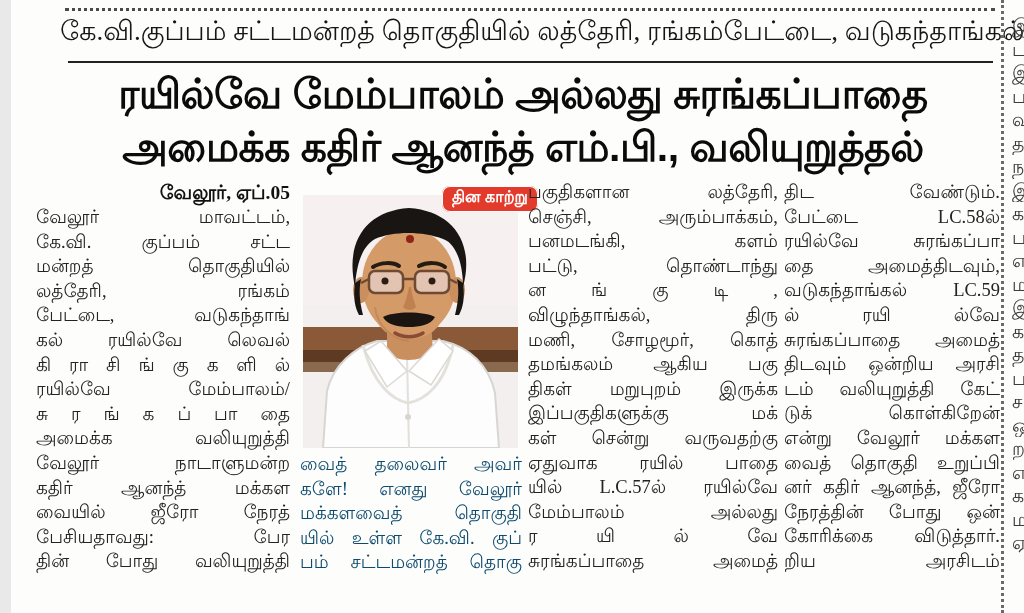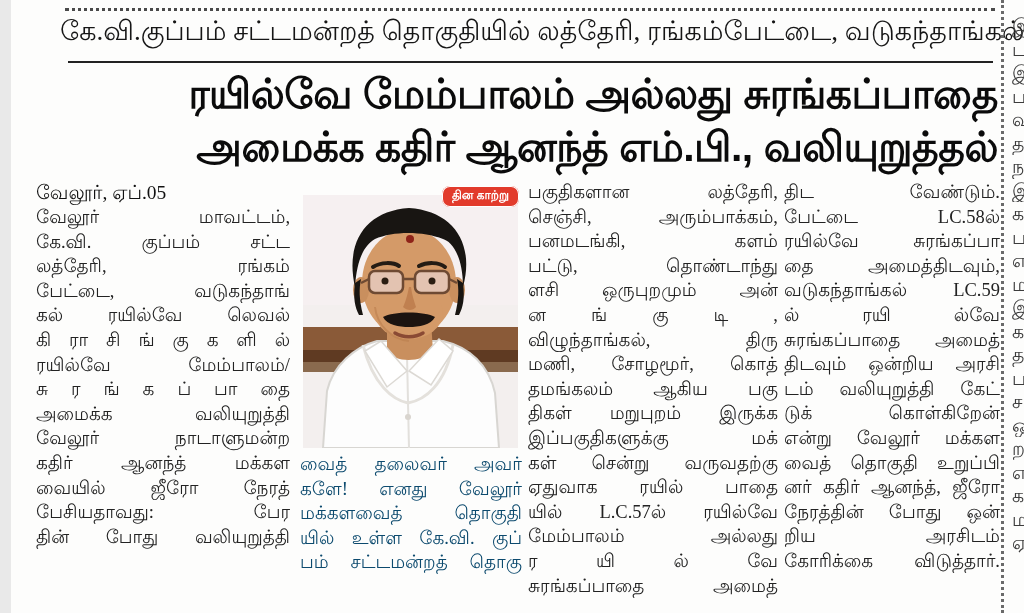--- a/index.html
+++ b/index.html
@@ -3,33 +3,33 @@
 <meta charset="utf-8">
 <style>
   html,body{margin:0;padding:0;}
   body{background:#ffffff; font-family:"Liberation Serif","DejaVu Serif",serif;}
   .page{position:relative;width:1024px;height:613px;background:#fdfdfc;overflow:hidden;}
   .scan-strip{position:absolute;left:0;top:0;width:11px;height:613px;background:#e9e9e9;}
   .top-dotted{position:absolute;left:65px;top:8px;width:930px;height:0;border-top:3px dotted #4a4a4a;}
   .strap{position:absolute;left:60px;top:16px;width:940px;text-align:center;
          font-size:27px;color:#161616;letter-spacing:0px;font-weight:500;white-space:nowrap;}
   .strap-underline{position:absolute;left:68px;top:61px;width:925px;height:0;border-top:2px solid #222;}
-  .headline{position:absolute;left:48px;top:68px;width:950px;text-align:right;
+  .headline{position:absolute;left:48px;top:68px;width:950px;text-align:center;
             font-family:"Liberation Sans","DejaVu Sans",sans-serif;font-weight:800;
             font-size:41px;line-height:53px;color:#0b0b0b;letter-spacing:-0.5px;white-space:nowrap;}
   .col{position:absolute;top:180px;font-size:18.5px;color:#232323;}
   .line{text-align:justify;text-align-last:justify;line-height:24.6px;white-space:nowrap;overflow:hidden;}
   .col1{left:36px;width:254px;}
   .col3{left:528px;width:250px;}
   .col4{left:784px;width:216px;}
-  .dateline{text-align:left;font-weight:400;font-size:19.5px;line-height:25px;color:#111;}
+  .dateline{text-align:right;font-weight:700;font-size:19.5px;line-height:25px;color:#111;}
   .photo-wrap{position:absolute;left:303px;top:195px;width:215px;height:253px;margin:0;}
   .photo-wrap svg{display:block;width:215px;height:253px;}
   .badge{position:absolute;left:139px;top:-9px;background:#e23b2c;color:#ffffff;
-         font-family:"Liberation Sans","DejaVu Sans",sans-serif;font-weight:700;font-size:12px;
+         font-family:"Liberation Sans","DejaVu Sans",sans-serif;font-weight:700;font-size:16px;
          padding:2px 10px 4px 10px;border-radius:8px;white-space:nowrap;box-shadow:0 0 0 1px #ffffff inset;}
   .col2-text{position:absolute;left:300px;top:452px;width:222px;font-size:18.5px;color:#0c4a6e;}
   .dotted-rule{position:absolute;left:1001px;top:0;height:613px;width:0;border-left:3px dotted #6a6a6a;}
   .margin-frags{position:absolute;left:1012px;top:14px;width:12px;height:590px;overflow:hidden;
                 font-size:19px;color:#3c3c3c;}
   .margin-frags div{line-height:23.5px;white-space:nowrap;}
 </style>
 </head>
 <body>
 
@@ -46,20 +46,21 @@
   <div class="headline">
     <div>ரயில்வே மேம்பாலம் அல்லது சுரங்கப்பாதை</div>
     <div>அமைக்க கதிர் ஆனந்த் எம்.பி., வலியுறுத்தல்</div>
   </div>
 
   <section class="col col1">
     <div class="dateline">வேலூர், ஏப்.05</div>
     <div>
         <div class="line">வேலூர் மாவட்டம்,</div>
         <div class="line">கே.வி. குப்பம் சட்ட</div>
+        <div class="line">மன்றத் தொகுதியில்</div>
         <div class="line">லத்தேரி, ரங்கம்</div>
         <div class="line">பேட்டை, வடுகந்தாங்</div>
         <div class="line">கல் ரயில்வே லெவல்</div>
         <div class="line">கி ரா சி ங் கு க ளி ல்</div>
         <div class="line">ரயில்வே மேம்பாலம்/</div>
         <div class="line">சு ர ங் க ப் பா தை</div>
         <div class="line">அமைக்க வலியுறுத்தி</div>
         <div class="line">வேலூர் நாடாளுமன்ற</div>
         <div class="line">கதிர் ஆனந்த் மக்கள</div>
         <div class="line">வையில் ஜீரோ நேரத்</div>
@@ -125,21 +126,20 @@
       <div class="line">மக்களவைத் தொகுதி</div>
       <div class="line">யில் உள்ள கே.வி. குப்</div>
       <div class="line">பம் சட்டமன்றத் தொகு</div>
     </div>
 
   <section class="col col3">
       <div class="line">பகுதிகளான லத்தேரி,</div>
       <div class="line">செஞ்சி, அரும்பாக்கம்,</div>
       <div class="line">பனமடங்கி, களம்</div>
       <div class="line">பட்டு, தொண்டாந்து</div>
-      <div class="line">ளசி ஒருபுறமும் அன்</div>
       <div class="line">ன ங் கு டி ,</div>
       <div class="line">விழுந்தாங்கல், திரு</div>
       <div class="line">மணி, சோழமூர், கொத்</div>
       <div class="line">தமங்கலம் ஆகிய பகு</div>
       <div class="line">திகள் மறுபுறம் இருக்க</div>
       <div class="line">இப்பகுதிகளுக்கு மக்</div>
       <div class="line">கள் சென்று வருவதற்கு</div>
       <div class="line">ஏதுவாக ரயில் பாதை</div>
       <div class="line">யில் L.C.57ல் ரயில்வே</div>
       <div class="line">மேம்பாலம் அல்லது</div>
@@ -155,22 +155,22 @@
       <div class="line">வடுகந்தாங்கல் LC.59</div>
       <div class="line">ல் ரயி ல்வே</div>
       <div class="line">சுரங்கப்பாதை அமைத்</div>
       <div class="line">திடவும் ஒன்றிய அரசி</div>
       <div class="line">டம் வலியுறுத்தி கேட்</div>
       <div class="line">டுக் கொள்கிறேன்</div>
       <div class="line">என்று வேலூர் மக்கள</div>
       <div class="line">வைத் தொகுதி உறுப்பி</div>
       <div class="line">னர் கதிர் ஆனந்த், ஜீரோ</div>
       <div class="line">நேரத்தின் போது ஒன்</div>
+      <div class="line">கோரிக்கை விடுத்தார்.</div>
       <div class="line">றிய அரசிடம்</div>
-      <div class="line">கோரிக்கை விடுத்தார்.</div>
     </section>
 
   <div class="dotted-rule"></div>
 
   <div class="margin-frags">
       <div class="line">இ</div>
       <div class="line">ட</div>
       <div class="line">இ</div>
       <div class="line">ப</div>
       <div class="line">வ</div>

